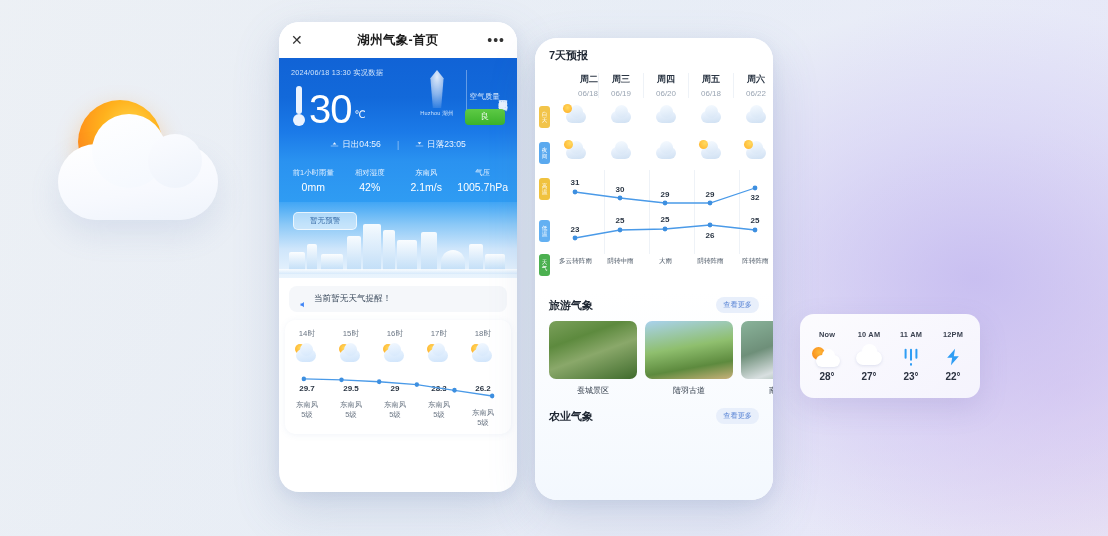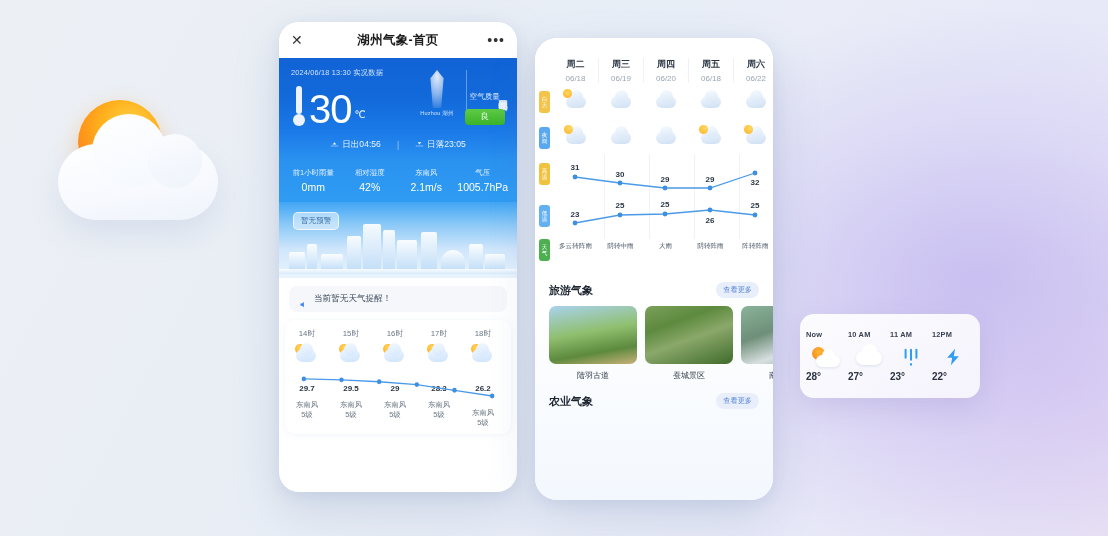--- a/index.html
+++ b/index.html
@@ -86,21 +86,21 @@
 
   .metrics { display: flex; background: linear-gradient(180deg,#2a92f0,#2f9cf3); padding: 7px 6px 9px; }
   .metric { flex:1; text-align:center; }
   .metric .mh { font-size: 7.4px; color: #e2f0ff; white-space: nowrap; }
   .metric .mv { font-size: 10.5px; color: #fff; margin-top: 3px; font-weight: 500; }
 
   
   .skyline { height: 76px; position: relative;
     background: linear-gradient(180deg, #41a6f5 0%, #8cc9f7 30%, #cfe6fb 62%, #eaf4fd 100%); overflow:hidden; }
   .warn-chip { position:absolute; left:14px; top:10px; background: rgba(255,255,255,.48); border:1px solid rgba(255,255,255,.7);
-    color:#3b6ea8; font-size:7.6px; padding:3px 7px; border-radius: 5px; }
+    color:#3b6ea8; font-size:7.6px; padding:3px 16px; border-radius: 5px; }
   .bld { position:absolute; bottom: 8px; background: linear-gradient(180deg, rgba(255,255,255,.92), rgba(186,218,246,.78)); border-radius: 2px 2px 0 0; }
   .ground { position:absolute; bottom:4px; left:0; right:0; height:5px; background: linear-gradient(180deg, rgba(255,255,255,.85), rgba(205,229,250,.6)); }
 
   .notice { margin: 8px 10px 0; background:#f5f7fa; border-radius: 8px; height: 26px; display:flex; align-items:center; gap:6px; padding: 0 10px; }
   .spk { width: 9px; height: 9px; display:inline-block; }
   .notice-txt { font-size: 8.6px; color:#3b4a5c; }
 
   .hourly { margin: 8px 6px 0; background:#fff; border-radius:10px; box-shadow: 0 1px 6px rgba(120,150,200,.10); padding: 8px 0 6px; position:relative; overflow:hidden; }
   .hcols { display:flex; }
   .hcol { flex: 0 0 44px; text-align:center; }
@@ -116,21 +116,21 @@
   .summary { margin: 10px 10px 0; background:#f5f7fa; border-radius:8px; padding: 8px 10px; font-size:8.8px; color:#3b4a5c; line-height:13px; }
 
   
   .card2 { background: linear-gradient(180deg,#ffffff 0%, #ffffff 55%, #f3f8fe 100%); height: 100%; padding: 10px 0 0; }
   .sec-title { font-size: 11px; font-weight: bold; color:#1f2733; padding: 0 14px; }
   .sec-head { display:flex; align-items:center; justify-content:space-between; padding: 0 14px; }
   .more-btn { background:#e8effb; color:#5b86d6; font-size:7.2px; padding: 3px 7px; border-radius: 8px; }
 
   .days { display:flex; margin-top: 10px; padding-left: 18px; position:relative; }
   .daycol { flex:0 0 45px; text-align:center; border-left: 1px solid #eef2f7; }
-  .daycol:first-child { border-left:none; }
+  .daycol:first-child { border-left:none;text-align:right; }
   .dname { font-size: 9px; color:#2b3644; font-weight:bold; }
   .ddate { font-size: 8px; color:#9aa5b3; margin-top: 3px; }
 
   .rowtag { position:absolute; left:4px; width:11px; border-radius:3px; color:#fff; font-size:5.6px;
      display:flex; align-items:center; justify-content:center; text-align:center; line-height:6px; padding: 2px 0; }
   .tag-day { background:#f2c44a; }
   .tag-night { background:#5aa9ef; }
   .tag-hi { background:#f0c23e; }
   .tag-lo { background:#63b0f2; }
   .tag-desc { background:#4cb050; }
@@ -164,21 +164,21 @@
   .agri { margin-top: 12px; }
   .agri-txt { font-size: 8.2px; color:#424f5e; padding: 8px 14px 0; line-height: 12px; }
 
   
   #widget {
     position:absolute; left: 800px; top: 314px; width: 180px; height: 84px; border-radius: 14px;
     background: linear-gradient(160deg, rgba(255,255,255,.92) 0%, rgba(250,250,255,.86) 100%);
     box-shadow: 0 10px 28px rgba(120,110,180,0.18);
     display:flex; align-items:center; padding: 0 6px;
   }
-  .wcell { flex:1; }
+  .wcell { flex:1; text-align:center; }
   .wtime { font-size: 7.4px; color:#3a4150; font-weight:bold; letter-spacing:.2px; }
   .wicon { height: 26px; margin: 4px 0 2px; position:relative; }
   .wtemp { font-size: 10px; color:#2b3240; font-weight:bold; }
   .ic-cloudsun { position:absolute; left:50%; top:4px; transform:translateX(-50%); width:30px; height:20px; }
   .ic-cloudsun .c { position:absolute; left:4px; bottom:0; width:24px; height:12px; background:#fff; border-radius:6px; box-shadow:0 1px 3px rgba(140,150,190,.25);}
   .ic-cloudsun .c:before{content:"";position:absolute;left:6px;top:-6px;width:13px;height:13px;border-radius:50%;background:#fff;}
   .ic-cloudsun .s { position:absolute; left:0; top:0; width:13px; height:13px; border-radius:50%; background:radial-gradient(circle at 55% 40%,#ffb838,#f77f11); }
   .ic-cloud { position:absolute; left:50%; top:8px; transform:translateX(-50%); width:26px; height:14px; background:#fff; border-radius:7px; box-shadow:0 1px 3px rgba(140,150,190,.25);}
   .ic-cloud:before{content:"";position:absolute;left:6px;top:-7px;width:15px;height:15px;border-radius:50%;background:#fff;}
   .ic-rain { position:absolute; left:50%; top:3px; transform:translateX(-50%); width:22px; height:22px; }
@@ -363,20 +363,21 @@
         <circle cx="198" cy="74" r="2.6" fill="#3d8fe0"></circle>
         <circle cx="242" cy="80" r="2.6" fill="#3d8fe0"></circle>
       </svg>
     </div>
 
   </div>
 
   <div class="phone" id="phone2">
     <div class="card2">
 
+      <div class="sec-title">7天预报</div>
 
       <div class="days">
         <div class="daycol">
           <div class="dname">周二</div>
           <div class="ddate">06/18</div>
         </div>
         <div class="daycol">
           <div class="dname">周三</div>
           <div class="ddate">06/19</div>
         </div>
@@ -485,26 +486,26 @@
         <div class="desccell">阵转阵雨</div>
       </div>
 
       <div class="travel">
         <div class="sec-head">
           <div class="sec-title" style="padding:0">旅游气象</div>
           <div class="more-btn">查看更多</div>
         </div>
         <div class="thumbs">
           <div class="thumb">
+            <div class="img img-a"></div>
+            <div class="cap">蚕城景区</div>
+          </div>
+          <div class="thumb">
             <div class="img img-b"></div>
             <div class="cap">陆羽古道</div>
-          </div>
-          <div class="thumb">
-            <div class="img img-a"></div>
-            <div class="cap">蚕城景区</div>
           </div>
           <div class="thumb">
             <div class="img img-c"></div>
             <div class="cap">南浔古镇</div>
           </div>
         </div>
       </div>
 
       <div class="agri">
         <div class="sec-head">

